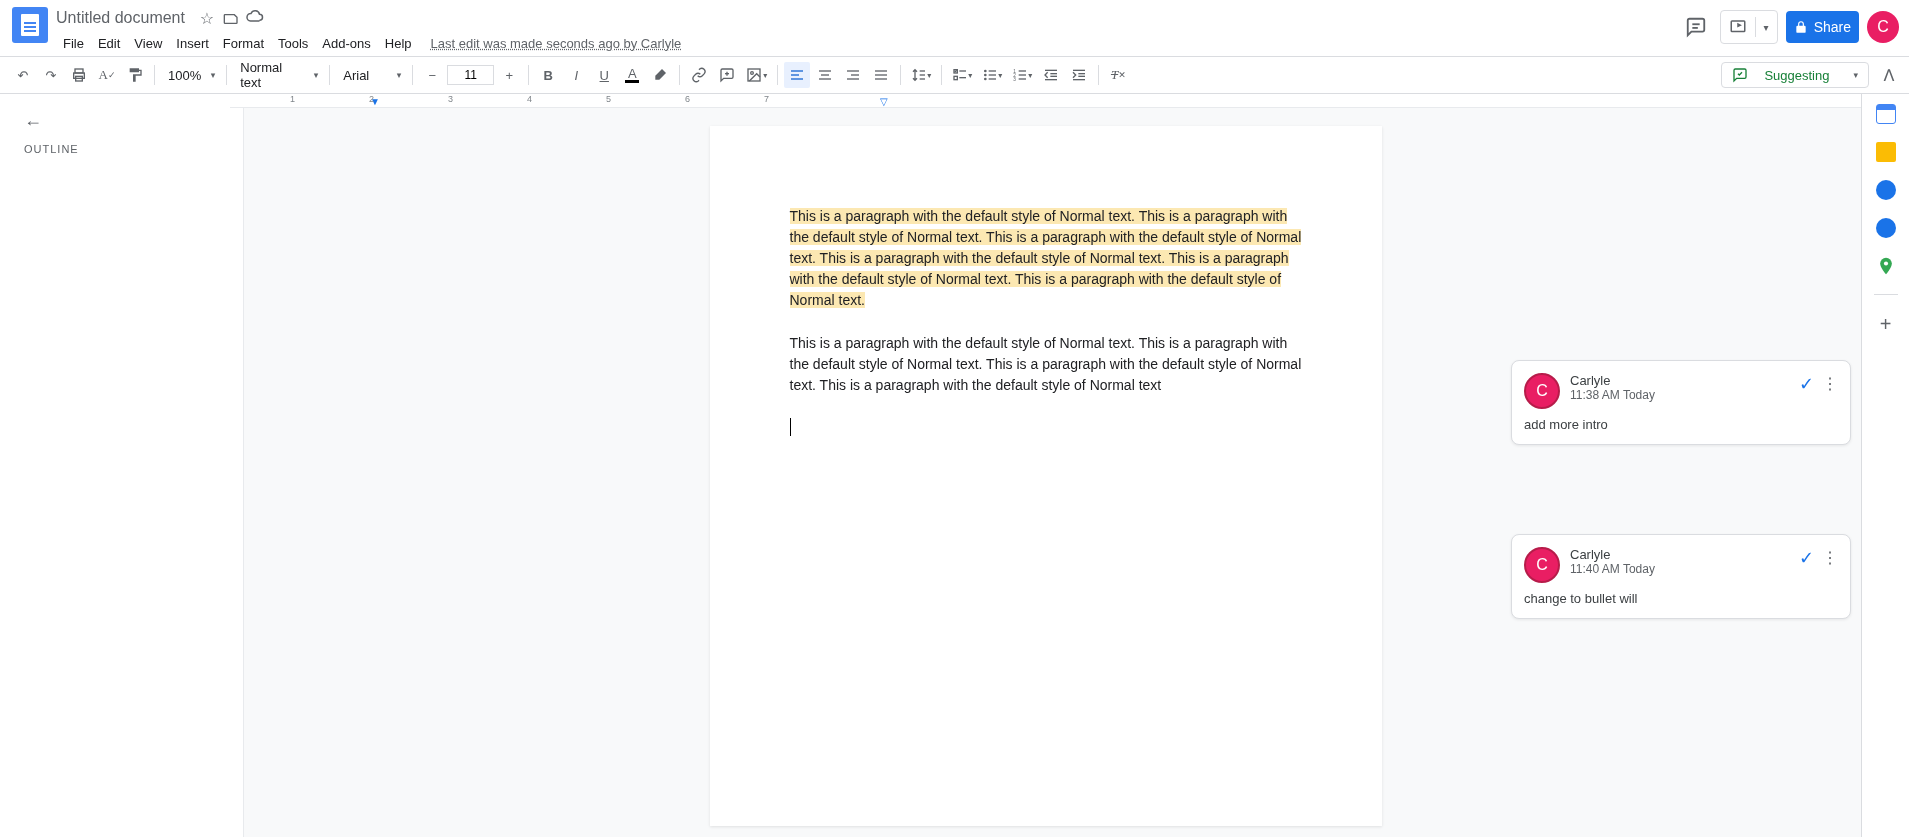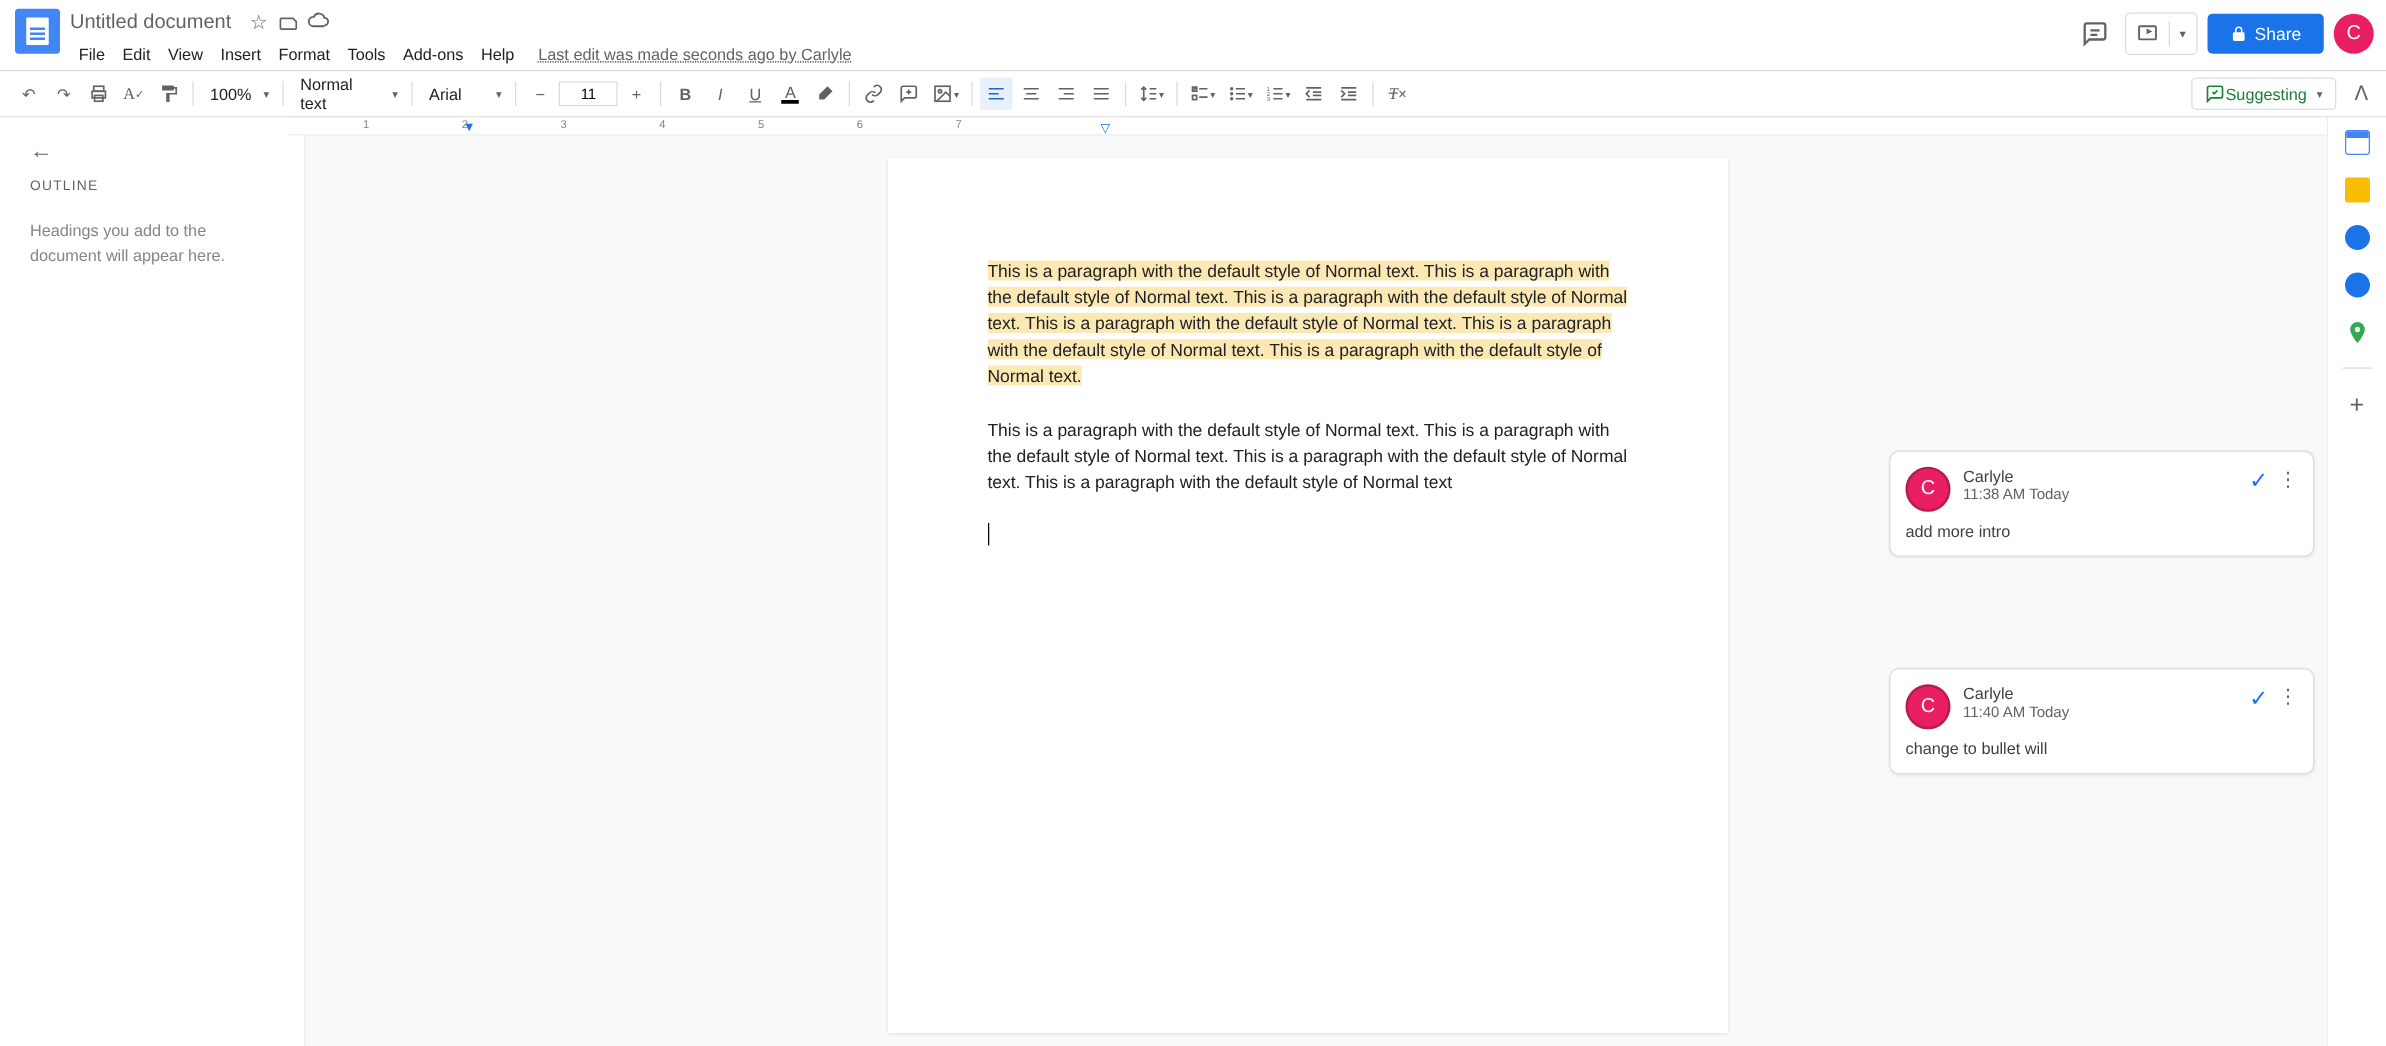--- a/index.html
+++ b/index.html
@@ -11,29 +11,29 @@
 .doc-title { font-size:16px; color:#5f6368; margin-right:10px; }
 .title-icon { width:20px; height:20px; display:inline-flex; align-items:center; justify-content:center; color:#5f6368; margin:0 2px; cursor:pointer; }
 .menubar { display:flex; align-items:center; height:26px; padding-left:56px; font-size:13px; color:#202124;}
 .menu-item { padding:4px 7px; cursor:pointer; border-radius:3px; }
 .last-edit { color:#5f6368; text-decoration:underline dotted; margin-left:12px; font-size:13px; cursor:pointer;}
 .header-right { position:absolute; right:10px; top:10px; display:flex; align-items:center; gap:8px;}
 .hr-btn { width:32px; height:32px; display:flex; align-items:center; justify-content:center; color:#5f6368; cursor:pointer; border-radius:4px;}
 .present-combo { display:flex; border:1px solid #dadce0; border-radius:4px; height:34px; align-items:center;}
 .present-combo .part{ padding:0 8px; display:flex; align-items:center; height:100%; color:#5f6368;}
 .present-combo .sep{ width:1px; background:#dadce0; height:60%;}
-.share-btn { background:#1a73e8; color:#fff; border:none; border-radius:4px; padding:8px 18px; font-size:14px; font-weight:500; display:flex; align-items:center; gap:6px; cursor:pointer;}
+.share-btn { background:#1a73e8; color:#fff; border:none; border-radius:4px; padding:8px 8px; font-size:14px; font-weight:500; display:flex; align-items:center; gap:6px; cursor:pointer;}
 .avatar { width:32px; height:32px; border-radius:50%; background:#e91e63; color:#fff; display:flex; align-items:center; justify-content:center; font-weight:500;}
 .toolbar { height:38px; border-top:1px solid #dadce0; border-bottom:1px solid #dadce0; display:flex; align-items:center; padding:0 10px; gap:2px; background:#fff; position:relative;}
 .tb-btn { min-width:26px; height:26px; padding:0 4px; display:flex; align-items:center; justify-content:center; color:#5f6368; cursor:pointer; border-radius:2px; font-size:13px;}
 .tb-sep { width:1px; height:20px; background:#dadce0; margin:0 4px;}
 .tb-select { height:24px; border:1px solid transparent; padding:0 18px 0 6px; font-size:13px; color:#202124; position:relative; cursor:pointer; display:flex; align-items:center;}
 .tb-select::after { content:"▾"; position:absolute; right:4px; font-size:9px; color:#5f6368;}
 .tb-input { width:47px; text-align:center; border:1px solid #dadce0; height:20px; font-size:12px;}
-.mode-btn { position:absolute; right:40px; display:flex; align-items:center; border:1px solid #dadce0; border-radius:4px; padding:4px 10px; gap:0; color:#188038; font-size:13px; cursor:pointer;}
+.mode-btn { position:absolute; right:40px; display:flex; align-items:center; border:1px solid #dadce0; border-radius:4px; padding:4px 10px; gap:16px; color:#188038; font-size:13px; cursor:pointer;}
 .collapse-btn { position:absolute; right:8px; width:24px; height:24px; display:flex; align-items:center; justify-content:center; color:#5f6368; cursor:pointer;}
 .main-area { display:flex; height:calc(100vh - 94px); position:relative; background:#f8f9fa;}
 .outline-panel { width:230px; background:#fff; padding:16px 24px; }
 .outline-back { color:#5f6368; cursor:pointer; font-size:18px;}
 .outline-title { font-size:11px; font-weight:500; letter-spacing:1px; color:#5f6368; margin-top:12px;}
 .outline-hint { font-size:13px; color:#80868b; margin-top:20px; line-height:1.5;}
 .canvas-wrap { flex:1; overflow:auto; background:#f8f9fa; position:relative;}
 .ruler-h { height:14px; background:#fff; border-bottom:1px solid #e8eaed; position:relative; font-size:9px; color:#80868b;}
 .ruler-h .tick{ position:absolute; top:0;}
 .ruler-marker { position:absolute; top:2px; color:#1a73e8; font-size:10px;}
@@ -294,21 +294,20 @@
     <span>Suggesting</span>
     <span style="color:#5f6368;font-size:9px;margin-left:8px;">▾</span>
   </div>
   <div class="collapse-btn">ᐱ</div>
 </div>
 
 <div class="main-area">
   <div class="outline-panel">
     <div class="outline-back">←</div>
     <div class="outline-title">OUTLINE</div>
-    <div class="outline-hint">Headings you add to the document will appear here.</div>
   </div>
 
   <div class="canvas-wrap">
     <div class="ruler-h" id="ruler-h">
       <span class="ruler-marker" style="left:140px;">▼</span>
       <span class="ruler-marker" style="left:650px;">▽</span>
     <span class="tick" style="left: 60px;">1</span>
         <span class="tick" style="left: 139px;">2</span>
         <span class="tick" style="left: 218px;">3</span>
         <span class="tick" style="left: 297px;">4</span>

